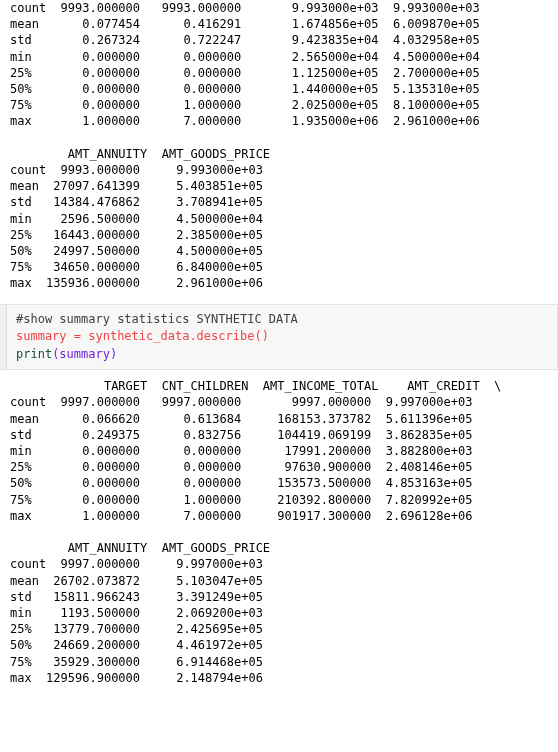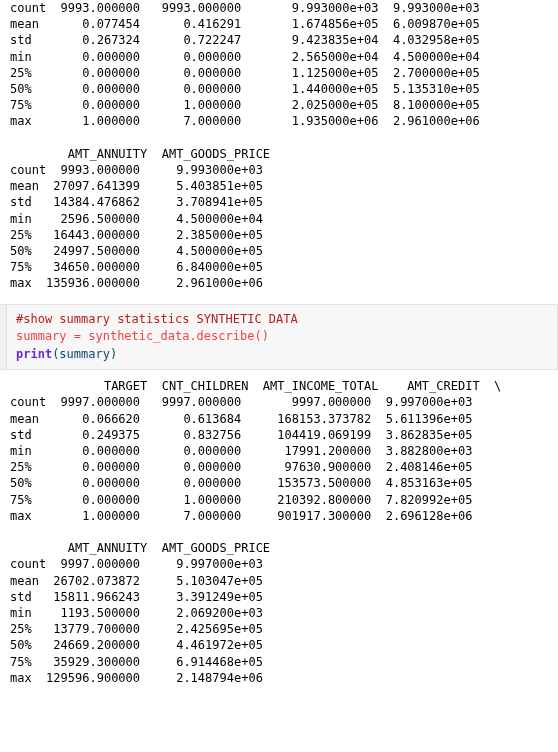--- a/index.html
+++ b/index.html
@@ -64,24 +64,24 @@
   }
   pre.code {
     margin: 0;
     padding: 0 0 0 6px;
     font-family: "DejaVu Sans Mono", "Liberation Mono", monospace;
     font-size: 12px;
     line-height: 17.5px;
     white-space: pre;
     color: #000000;
   }
-  .tok-comment { color: #b91c1c; }
+  .tok-comment { color: #404040; }
   .tok-plain   { color: #ef4444; }
-  .tok-builtin { color: #6d28d9; font-weight: bold; }
-  .tok-punct   { color: #0c4a6e; }
+  .tok-builtin { color: #14532d; }
+  .tok-punct   { color: #6d28d9; }
 </style>
 </head>
 <body>
 
 <div class="notebook">
 
   <div class="output-area">
     <pre class="stdout out-top">count  9993.000000   9993.000000       9.993000e+03  9.993000e+03
 mean      0.077454      0.416291       1.674856e+05  6.009870e+05
 std       0.267324      0.722247       9.423835e+04  4.032958e+05

